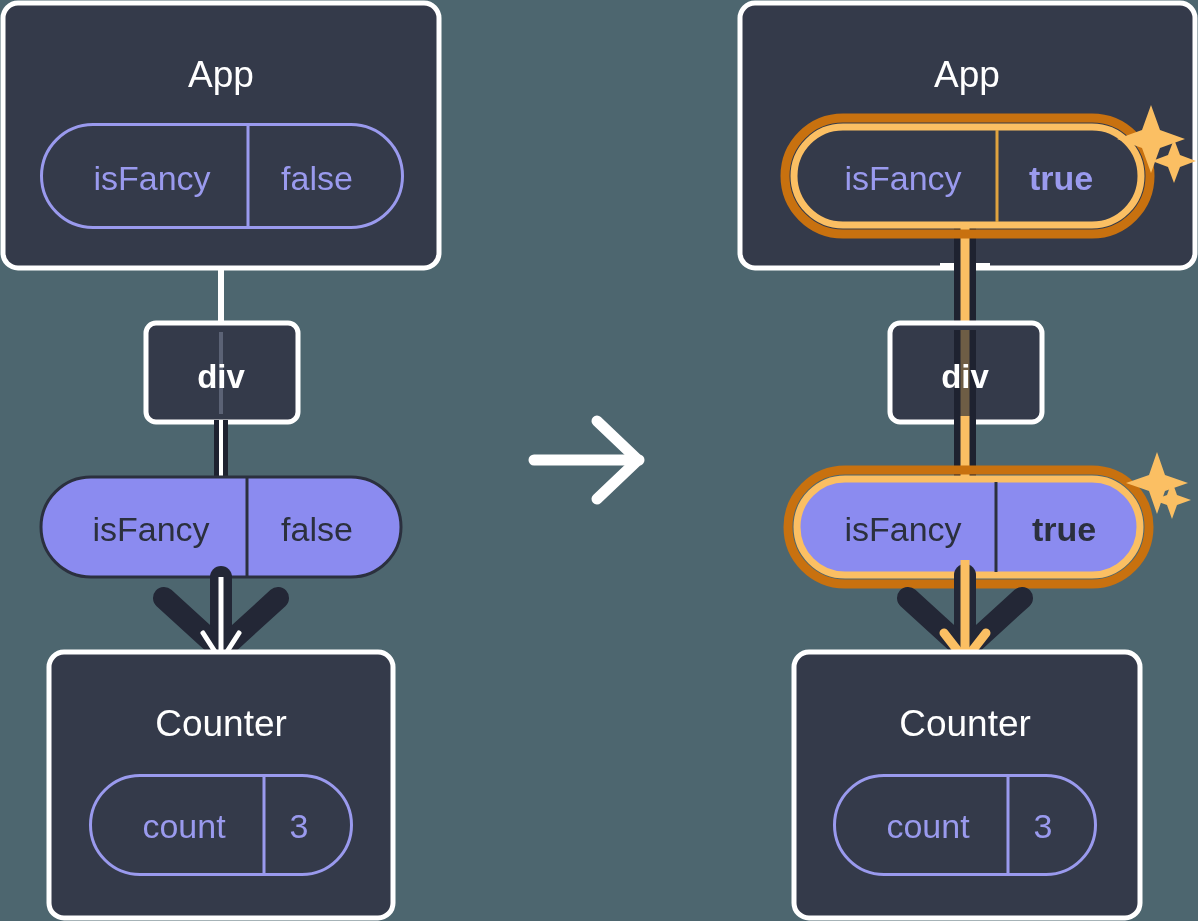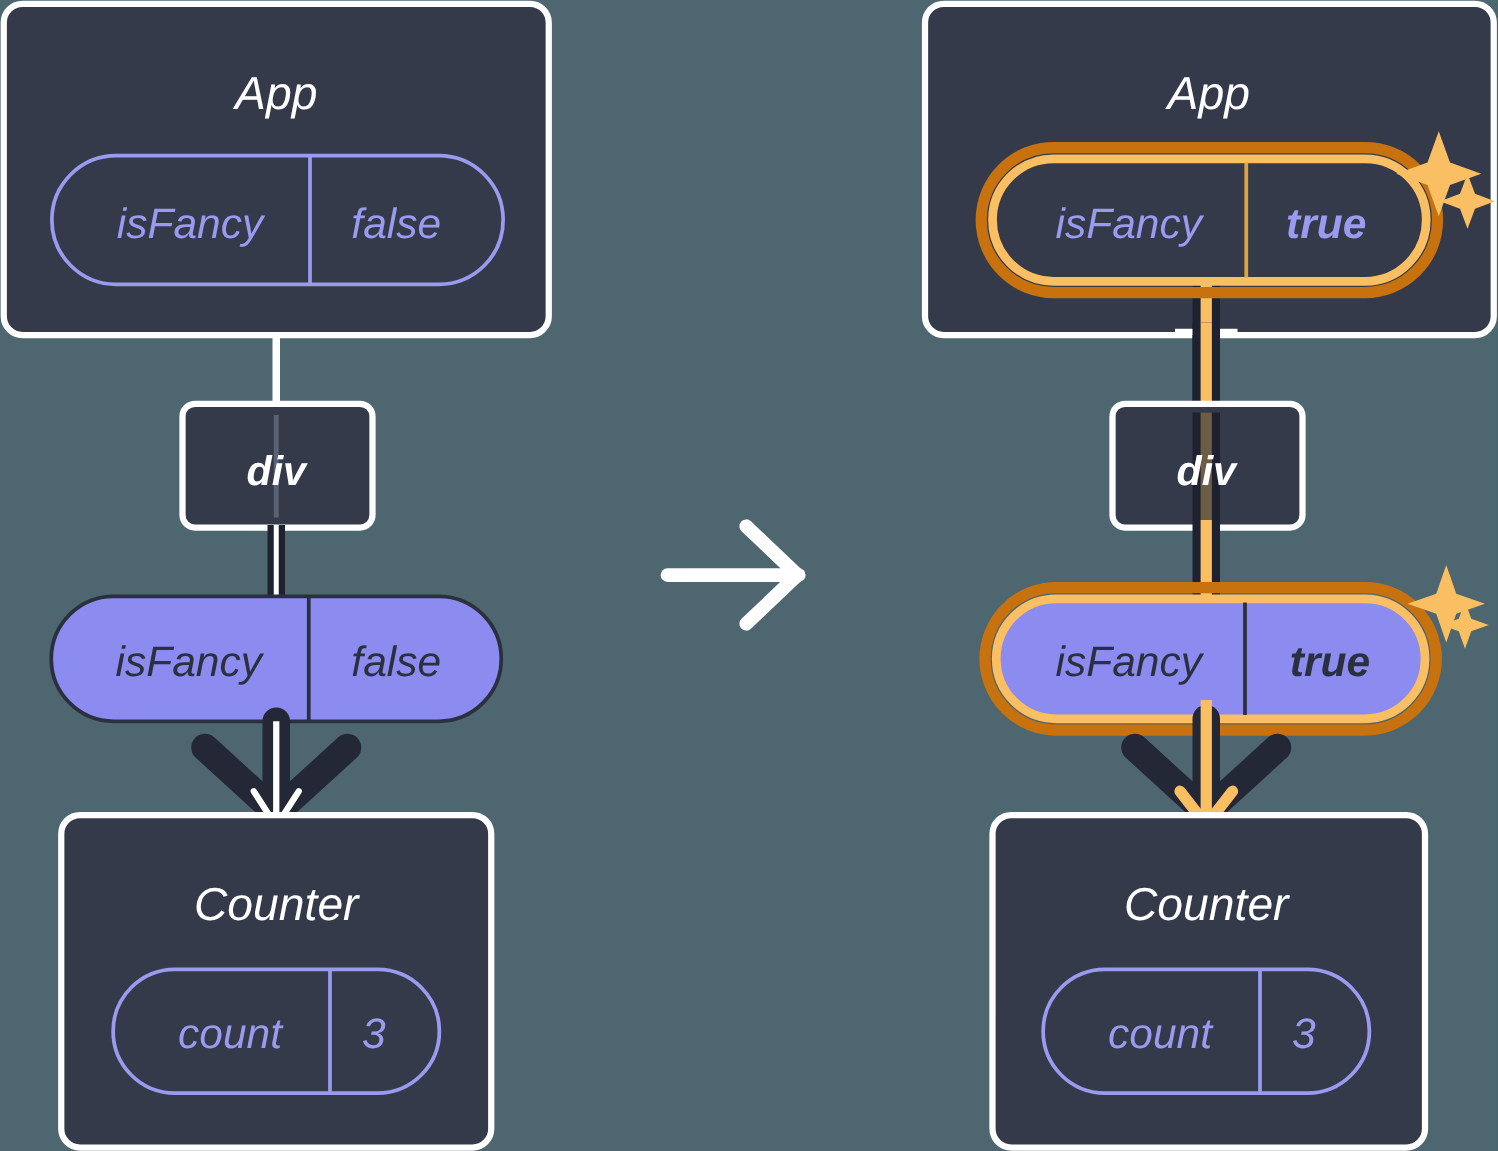--- a/index.html
+++ b/index.html
@@ -2,21 +2,21 @@
 <html><head>
 <meta charset="utf-8">
 <style>
   html,body{margin:0;padding:0;}
   body{
     width:1198px;height:921px;
     background:#4d666f;
     font-family:"Liberation Sans","DejaVu Sans",sans-serif;
     overflow:hidden;
   }
-  #stage{position:relative;width:1198px;height:921px;font-style:italic;}
+  #stage{position:relative;width:1198px;height:921px;}
   #stage svg{position:absolute;top:0;left:0;}
   .t{font-family:"Liberation Sans","DejaVu Sans",sans-serif;}
 </style>
 </head>
 <body>
 
 <div id="stage">
 
   <svg width="1198" height="921" viewBox="0 0 1198 921">
 

